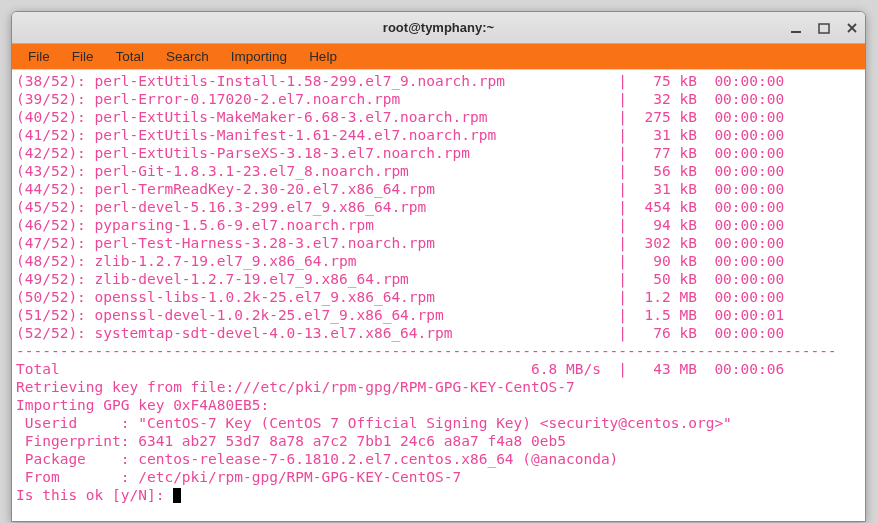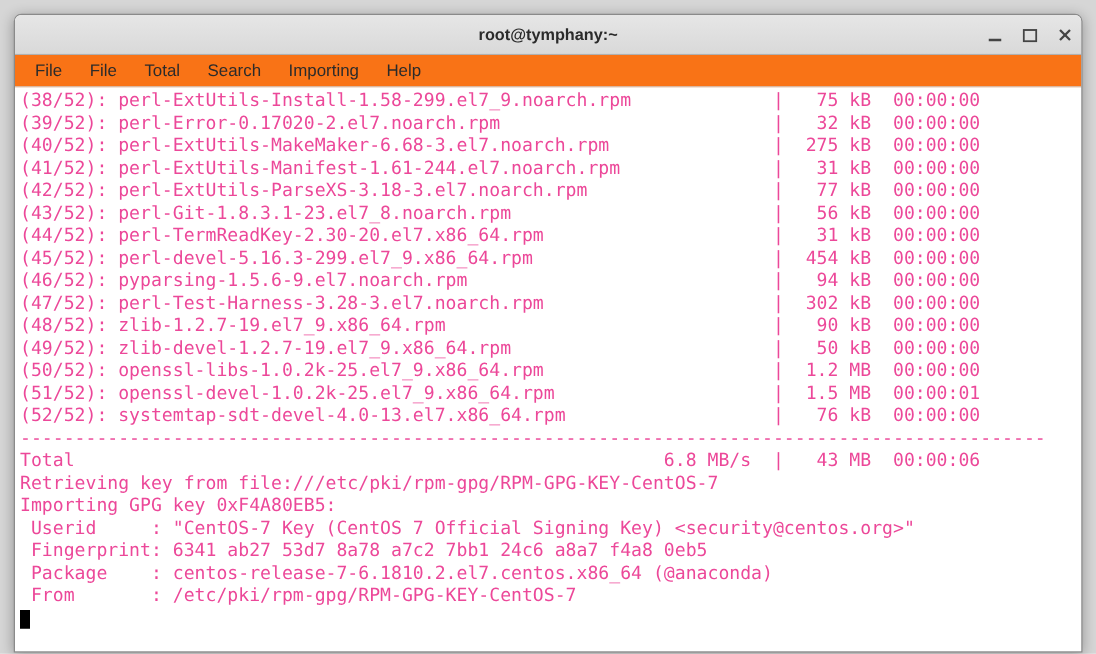--- a/index.html
+++ b/index.html
@@ -144,14 +144,14 @@
 (51/52): openssl-devel-1.0.2k-25.el7_9.x86_64.rpm                    |  1.5 MB  00:00:01
 (52/52): systemtap-sdt-devel-4.0-13.el7.x86_64.rpm                   |   76 kB  00:00:00
 ----------------------------------------------------------------------------------------------
 Total                                                      6.8 MB/s  |   43 MB  00:00:06
 Retrieving key from file:///etc/pki/rpm-gpg/RPM-GPG-KEY-CentOS-7
 Importing GPG key 0xF4A80EB5:
  Userid     : "CentOS-7 Key (CentOS 7 Official Signing Key) &lt;security@centos.org&gt;"
  Fingerprint: 6341 ab27 53d7 8a78 a7c2 7bb1 24c6 a8a7 f4a8 0eb5
  Package    : centos-release-7-6.1810.2.el7.centos.x86_64 (@anaconda)
  From       : /etc/pki/rpm-gpg/RPM-GPG-KEY-CentOS-7
-<span class="cursor-block"></span></div>
+<span>Is this ok [y/N]: </span><span class="cursor-block"></span></div>
 </div>
 
 </body></html>

